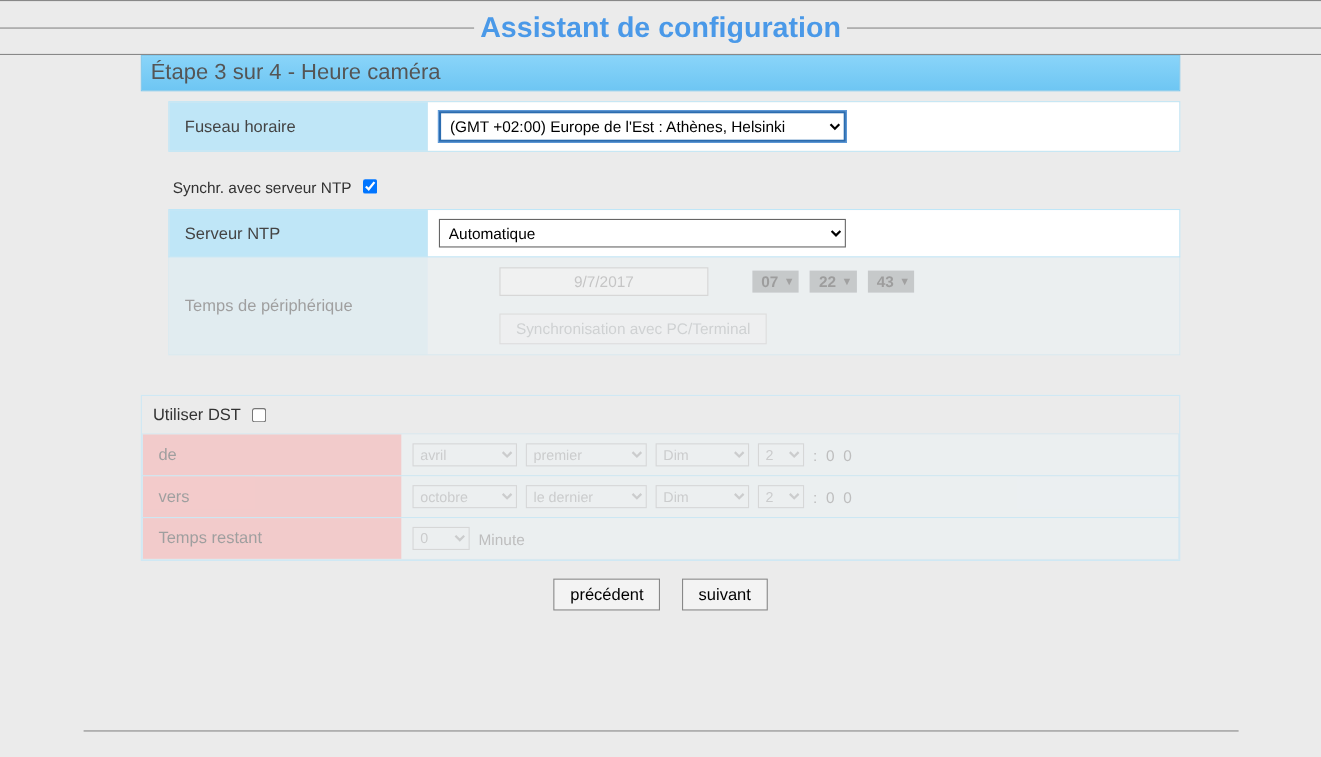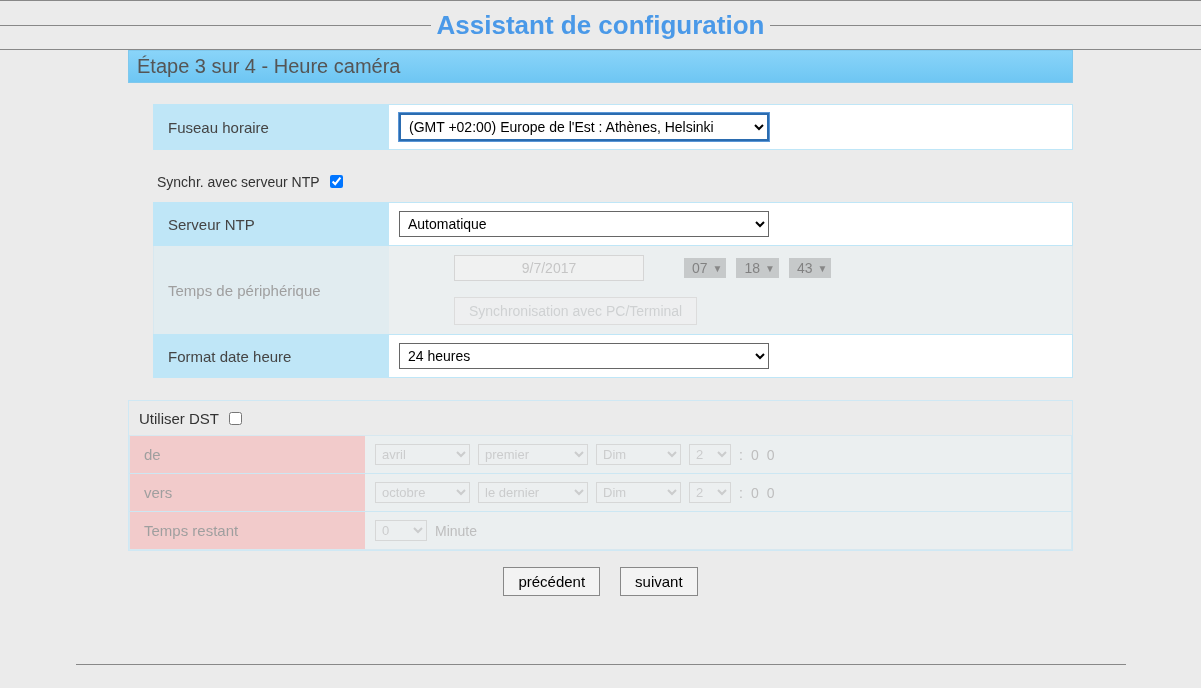--- a/index.html
+++ b/index.html
@@ -65,21 +65,21 @@
 
   .step-header {
     background: linear-gradient(#89d4f9, #6ec6f3);
     color: #555;
     font-size: 20px;
     padding: 4px 8px;
     border: 1px solid #7fc8ed;
   }
 
   .form-box {
-    margin-top: 22px;
+    margin-top: 10px;
     padding-left: 25px;
   }
   .row {
     display: flex;
     border: 1px solid #bfe6f7;
     margin-top: -1px;
   }
   .row.disabled { opacity: 0.45; }
   .row .labelcell {
     width: 235px;
@@ -138,42 +138,42 @@
     color: #999;
     border: 1px solid #bbb;
     background: #f7f9fa;
     padding: 4px 6px;
     font-size: 14px;
   }
   .time-chip {
     display: inline-flex;
     align-items: center;
     background: #9aa0a3;
-    color: #000000;
-    font-weight: normal;
+    color: #404040;
+    font-weight: bold;
     font-size: 14px;
     padding: 2px 4px 2px 8px;
     gap: 3px;
   }
   .time-chip .caret {
     font-size: 10px;
     opacity: .9;
     padding-left: 2px;
   }
   .sync-btn {
     border: 1px solid #ccc;
     background: #f3f6f8;
     color: #aeb3b6;
     padding: 5px 14px;
     font-size: 14px;
     margin-top: 8px;
   }
 
   .dst-panel {
-    margin-top: 22px;
+    margin-top: 36px;
     border: 1px solid #cfe8f4;
   }
   .dst-header {
     padding: 8px 10px;
     display: flex;
     align-items: center;
     gap: 6px;
     font-size: 15px;
   }
   .dst-rows .row { opacity: .45; }
@@ -246,43 +246,35 @@
           <div class="labelcell">Temps de périphérique</div>
           <div class="valuecell" style="flex-direction:column; align-items:flex-start; justify-content:center;">
             <div style="display:flex; gap:10px; align-items:center; padding-left:55px;justify-content:space-between;">
               <input class="date-display" disabled="" value="9/7/2017" style="">
               <div style="width:20px;"></div>
               <span class="time-chip">
                 <span>07</span>
                   <span class="caret">▼</span>
               </span>
               <span class="time-chip">
-                <span>18</span>
+                <span>22</span>
                   <span class="caret">▼</span>
               </span>
               <span class="time-chip">
                 <span>43</span>
                   <span class="caret">▼</span>
               </span>
             </div>
             <div style="padding-left:55px;">
               <button class="sync-btn" disabled="">Synchronisation avec PC/Terminal</button>
             </div>
           </div>
         </div>
 
 
-        <div class="row">
-          <div class="labelcell">Format date heure</div>
-          <div class="valuecell">
-            <select class="main">
-              <option>24 heures</option>
-            </select>
-          </div>
-        </div>
       </div>
 
       <div class="dst-panel">
         <div class="dst-header">
           <span>Utiliser DST</span>
           <input type="checkbox" style="">
         </div>
         <div class="dst-rows">
           <div class="row">
             <div class="labelcell">de</div>

